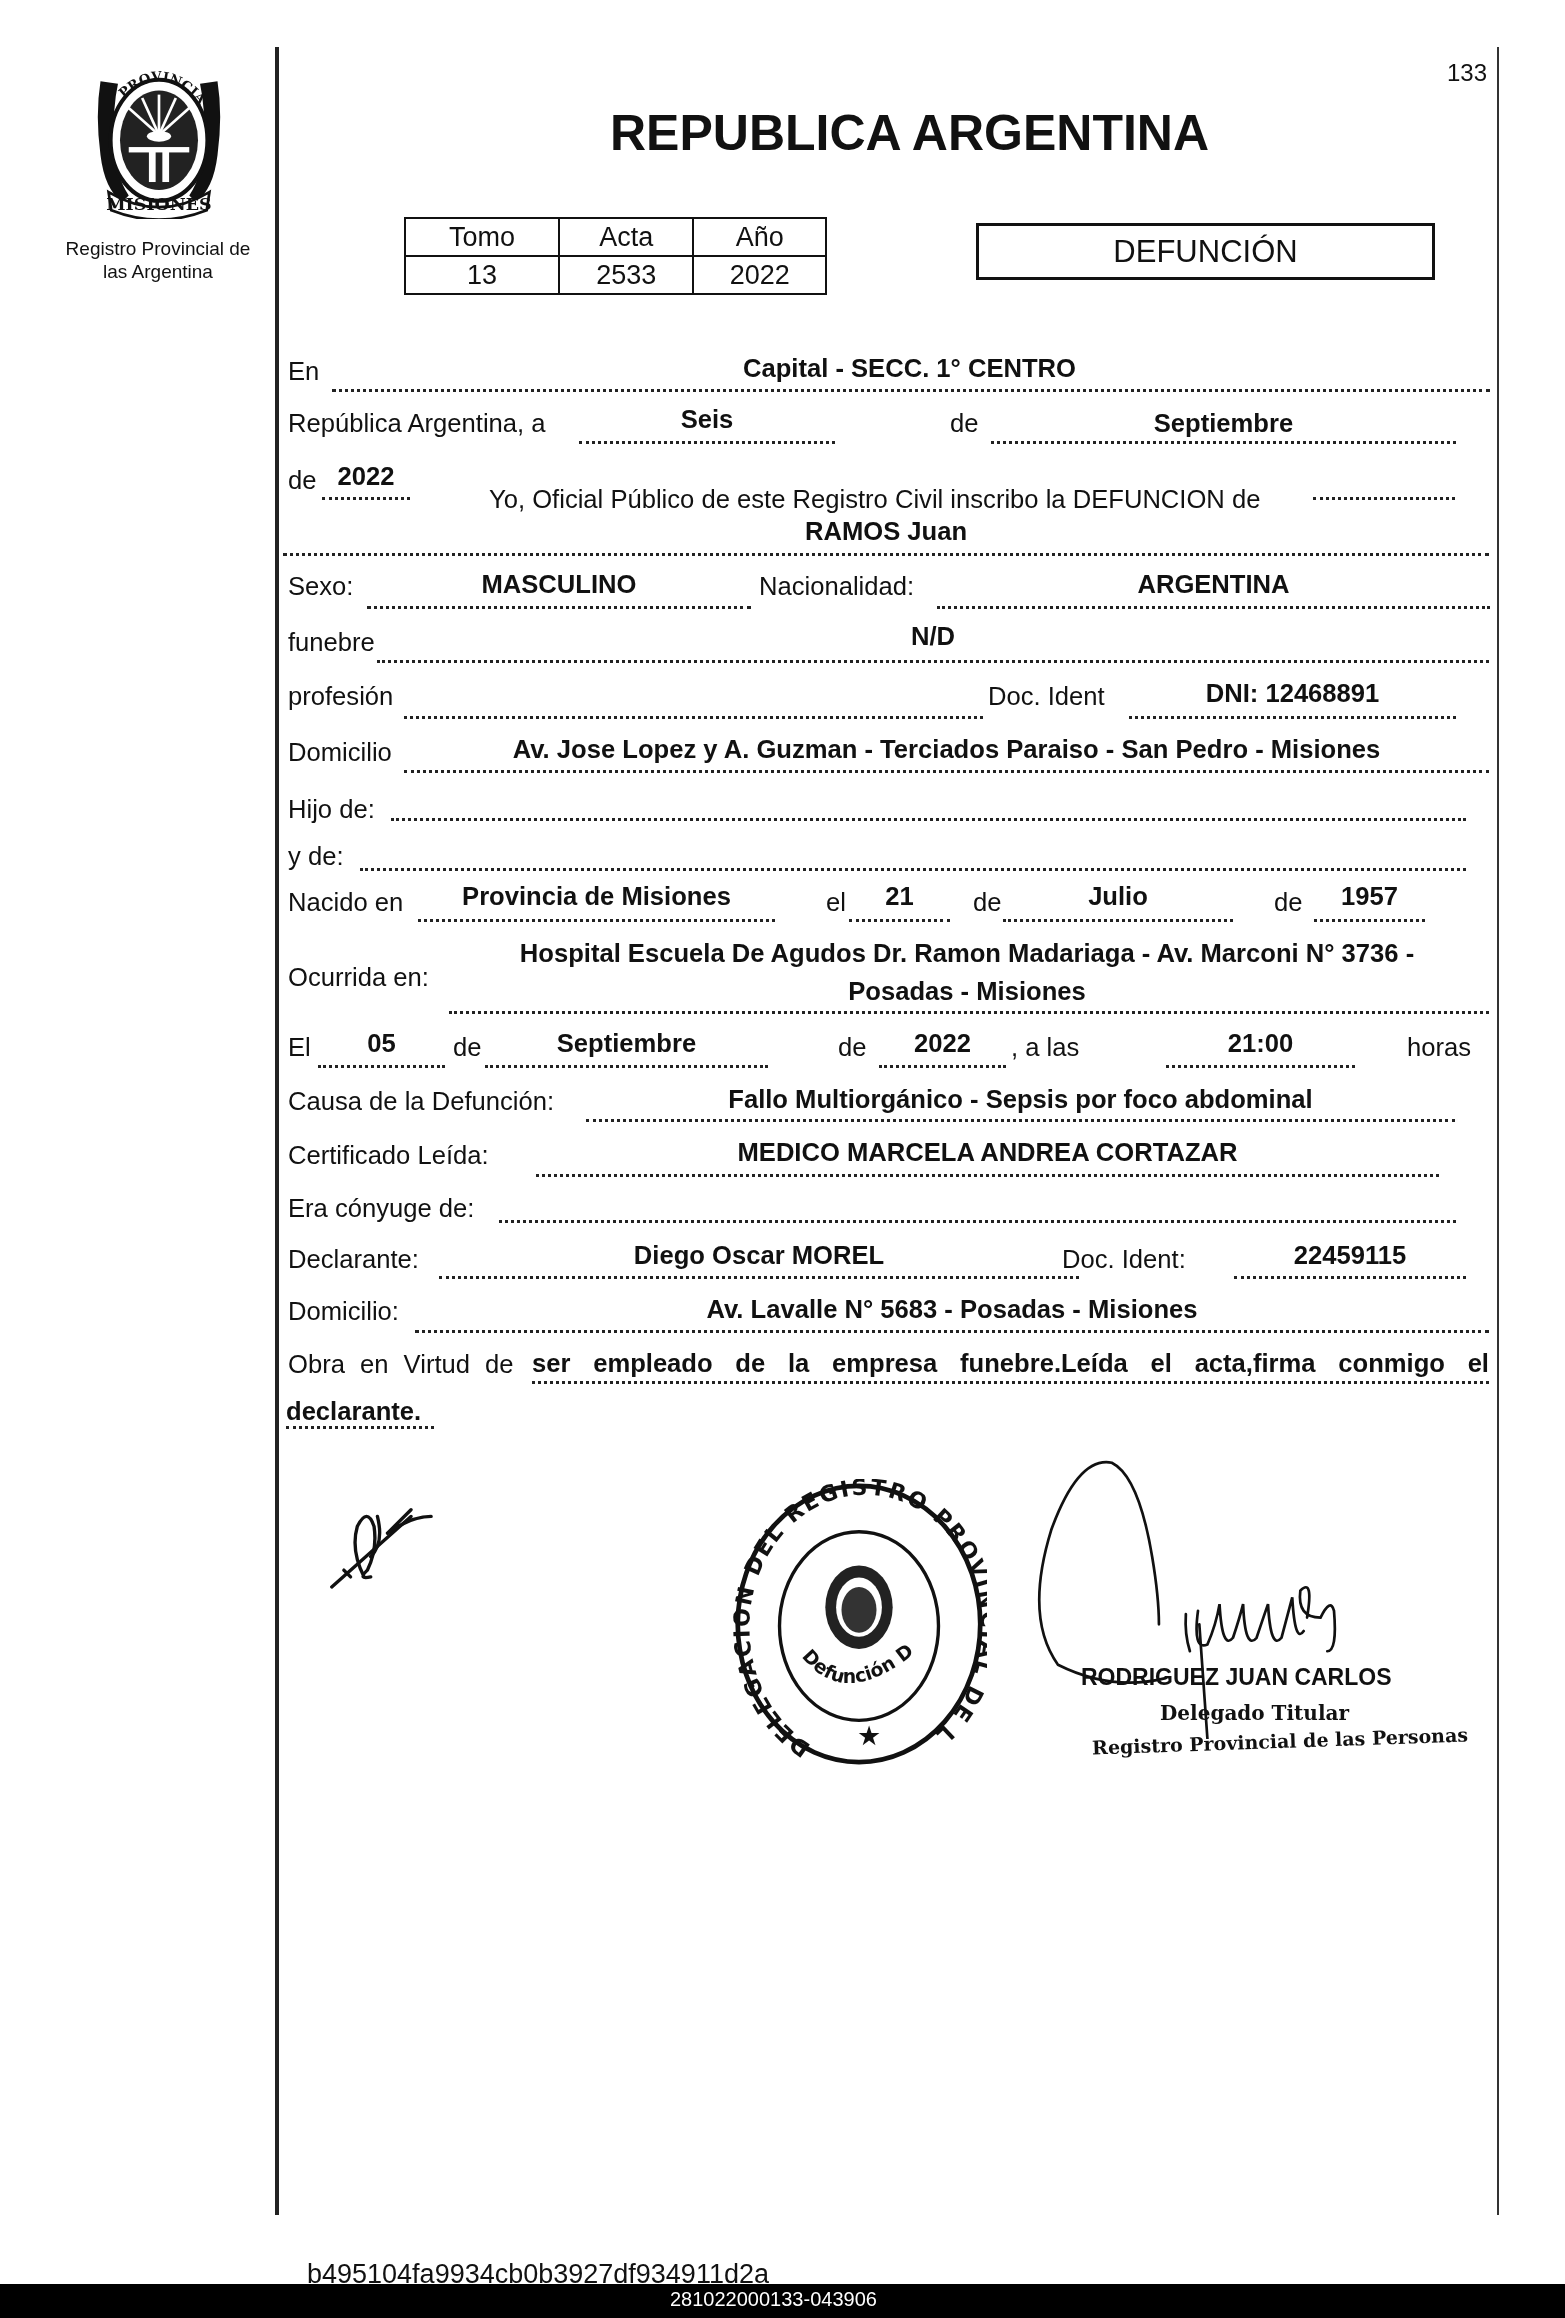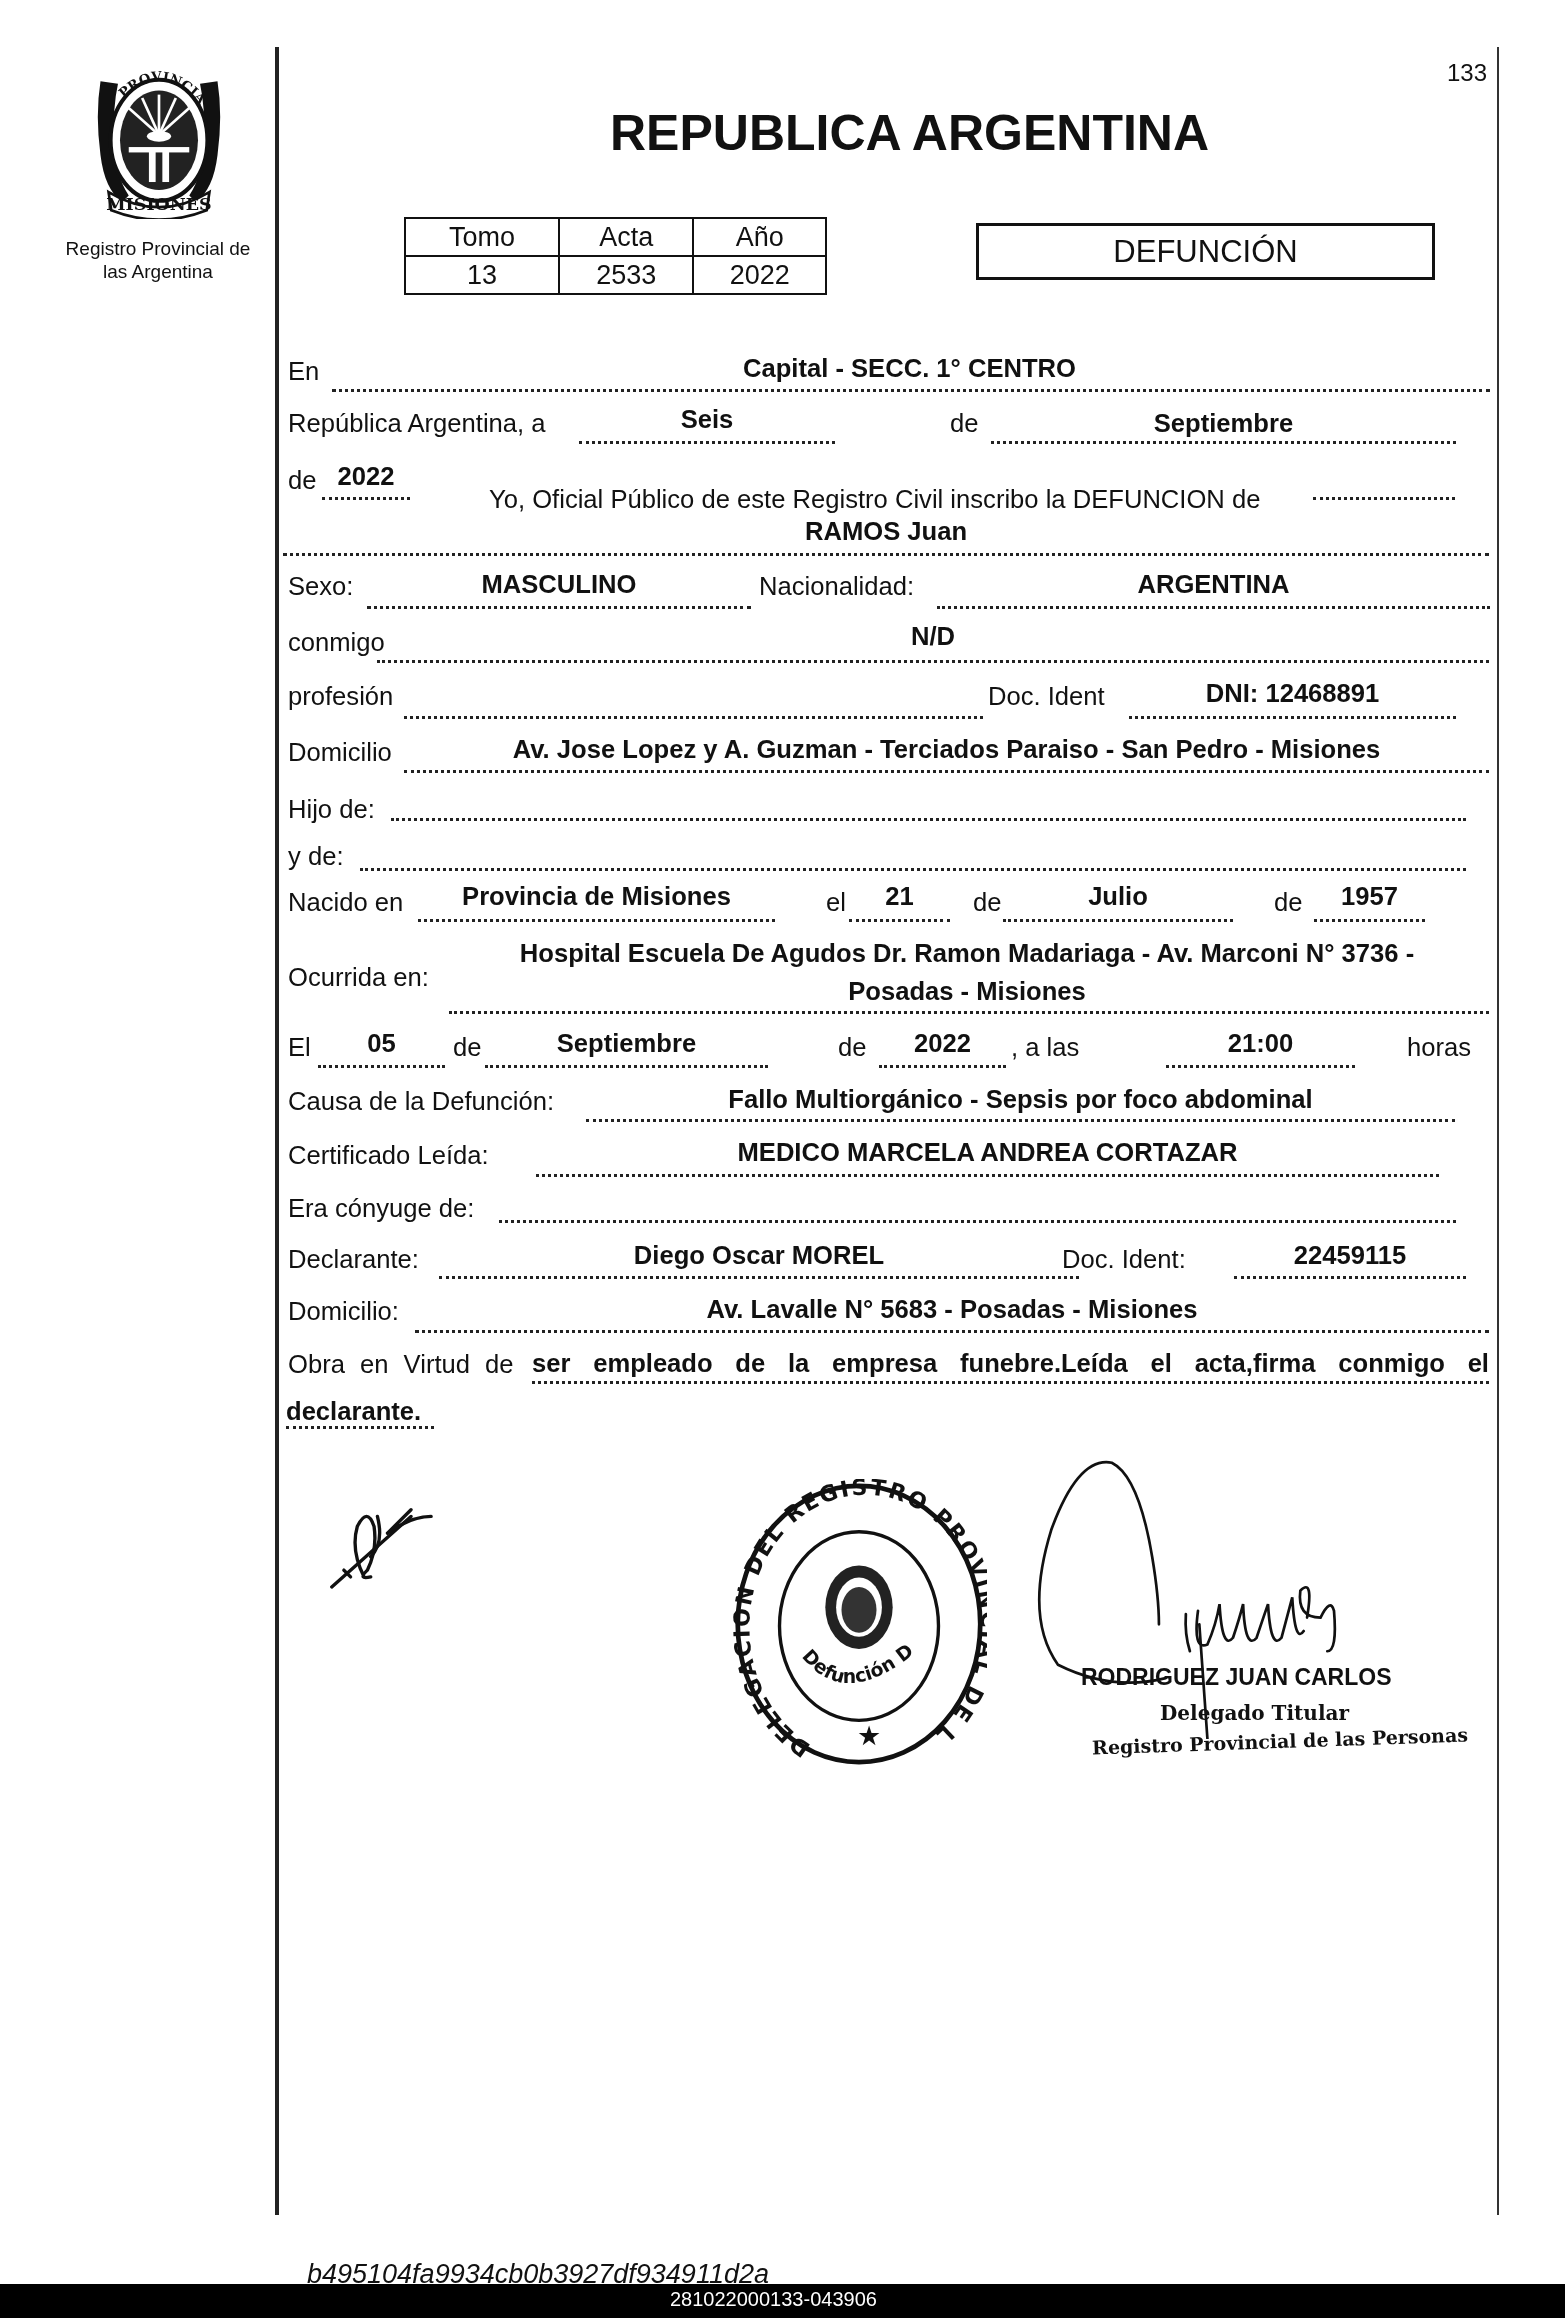--- a/index.html
+++ b/index.html
@@ -14,21 +14,21 @@
   .lbl { position: absolute; font-size: 25.6px; line-height: 30px; white-space: nowrap; color: #111; }
   .val { position: absolute; font-size: 25.6px; line-height: 30px; font-weight: bold; white-space: nowrap; text-align: center; color: #111; }
   .dots { position: absolute; height: 0; border-bottom: 3.4px dotted #222; }
   .title { position: absolute; font-size: 50px; font-weight: bold; letter-spacing: 0px; }
   table.acta { position: absolute; border-collapse: collapse; }
   table.acta td { border: 2.7px solid #111; font-size: 27px; text-align: center; height: 36px; padding: 0; }
   .typebox { position: absolute; border: 3.4px solid #111; font-size: 31px; text-align: center; display: flex; align-items: center; justify-content: center; }
   .reg-caption { position: absolute; font-size: 19px; text-align: center; line-height: 23px; }
   .page-num { position: absolute; font-size: 24px; }
   .footer-bar { position: absolute; left: 0; top: 2284px; width: 1566px; height: 34px; background: #000; }
-  .hash { position: absolute; font-size: 27px; color: #111; font-style: italic; }
+  .hash { position: absolute; font-size: 27px; color: #111; }
   .footer-id { position: absolute; font-size: 20px; color: #fff; }
   .stamp-text { font-family: "DejaVu Sans", sans-serif; font-weight: bold; }
   .official-name { position: absolute; font-size: 23px; font-weight: bold; white-space: nowrap; }
   .official-title { position: absolute; font-family: "DejaVu Serif", serif; font-size: 20px; font-weight: bold; white-space: nowrap; }
   .official-org { position: absolute; font-family: "DejaVu Serif", serif; font-size: 19px; font-weight: bold; white-space: nowrap; transform: rotate(-2deg); }
 </style>
 </head>
 <body>
 
 <div class="vline" style="left:275px; top:47px; height:2168px;"></div>
@@ -105,21 +105,21 @@
 <div class="val" style="left:283px; top:516px; width:1206px;">RAMOS Juan</div>
 <div class="dots" style="left:283px; top:553px; width:1206px;"></div>
 
 <div class="lbl" style="left:288px; top:571px;">Sexo:</div>
 <div class="val" style="left:367px; top:569px; width:384px;">MASCULINO</div>
 <div class="dots" style="left:367px; top:606px; width:384px;"></div>
 <div class="lbl" style="left:759px; top:571px;">Nacionalidad:</div>
 <div class="val" style="left:937px; top:569px; width:553px;">ARGENTINA</div>
 <div class="dots" style="left:937px; top:606px; width:553px;"></div>
 
-<div class="lbl" style="left:288px; top:627px;">conmigo</div>
+<div class="lbl" style="left:288px; top:627px;">funebre</div>
 <div class="val" style="left:377px; top:621px; width:1112px;">N/D</div>
 <div class="dots" style="left:377px; top:660px; width:1112px;"></div>
 
 <div class="lbl" style="left:288px; top:681px;">profesión</div>
 <div class="val" style="left:404px; top:677px; width:579px;"></div>
 <div class="dots" style="left:404px; top:716px; width:579px;"></div>
 <div class="lbl" style="left:988px; top:681px;">Doc. Ident</div>
 <div class="val" style="left:1129px; top:678px; width:327px;">DNI: 12468891</div>
 <div class="dots" style="left:1129px; top:716px; width:327px;"></div>
 

